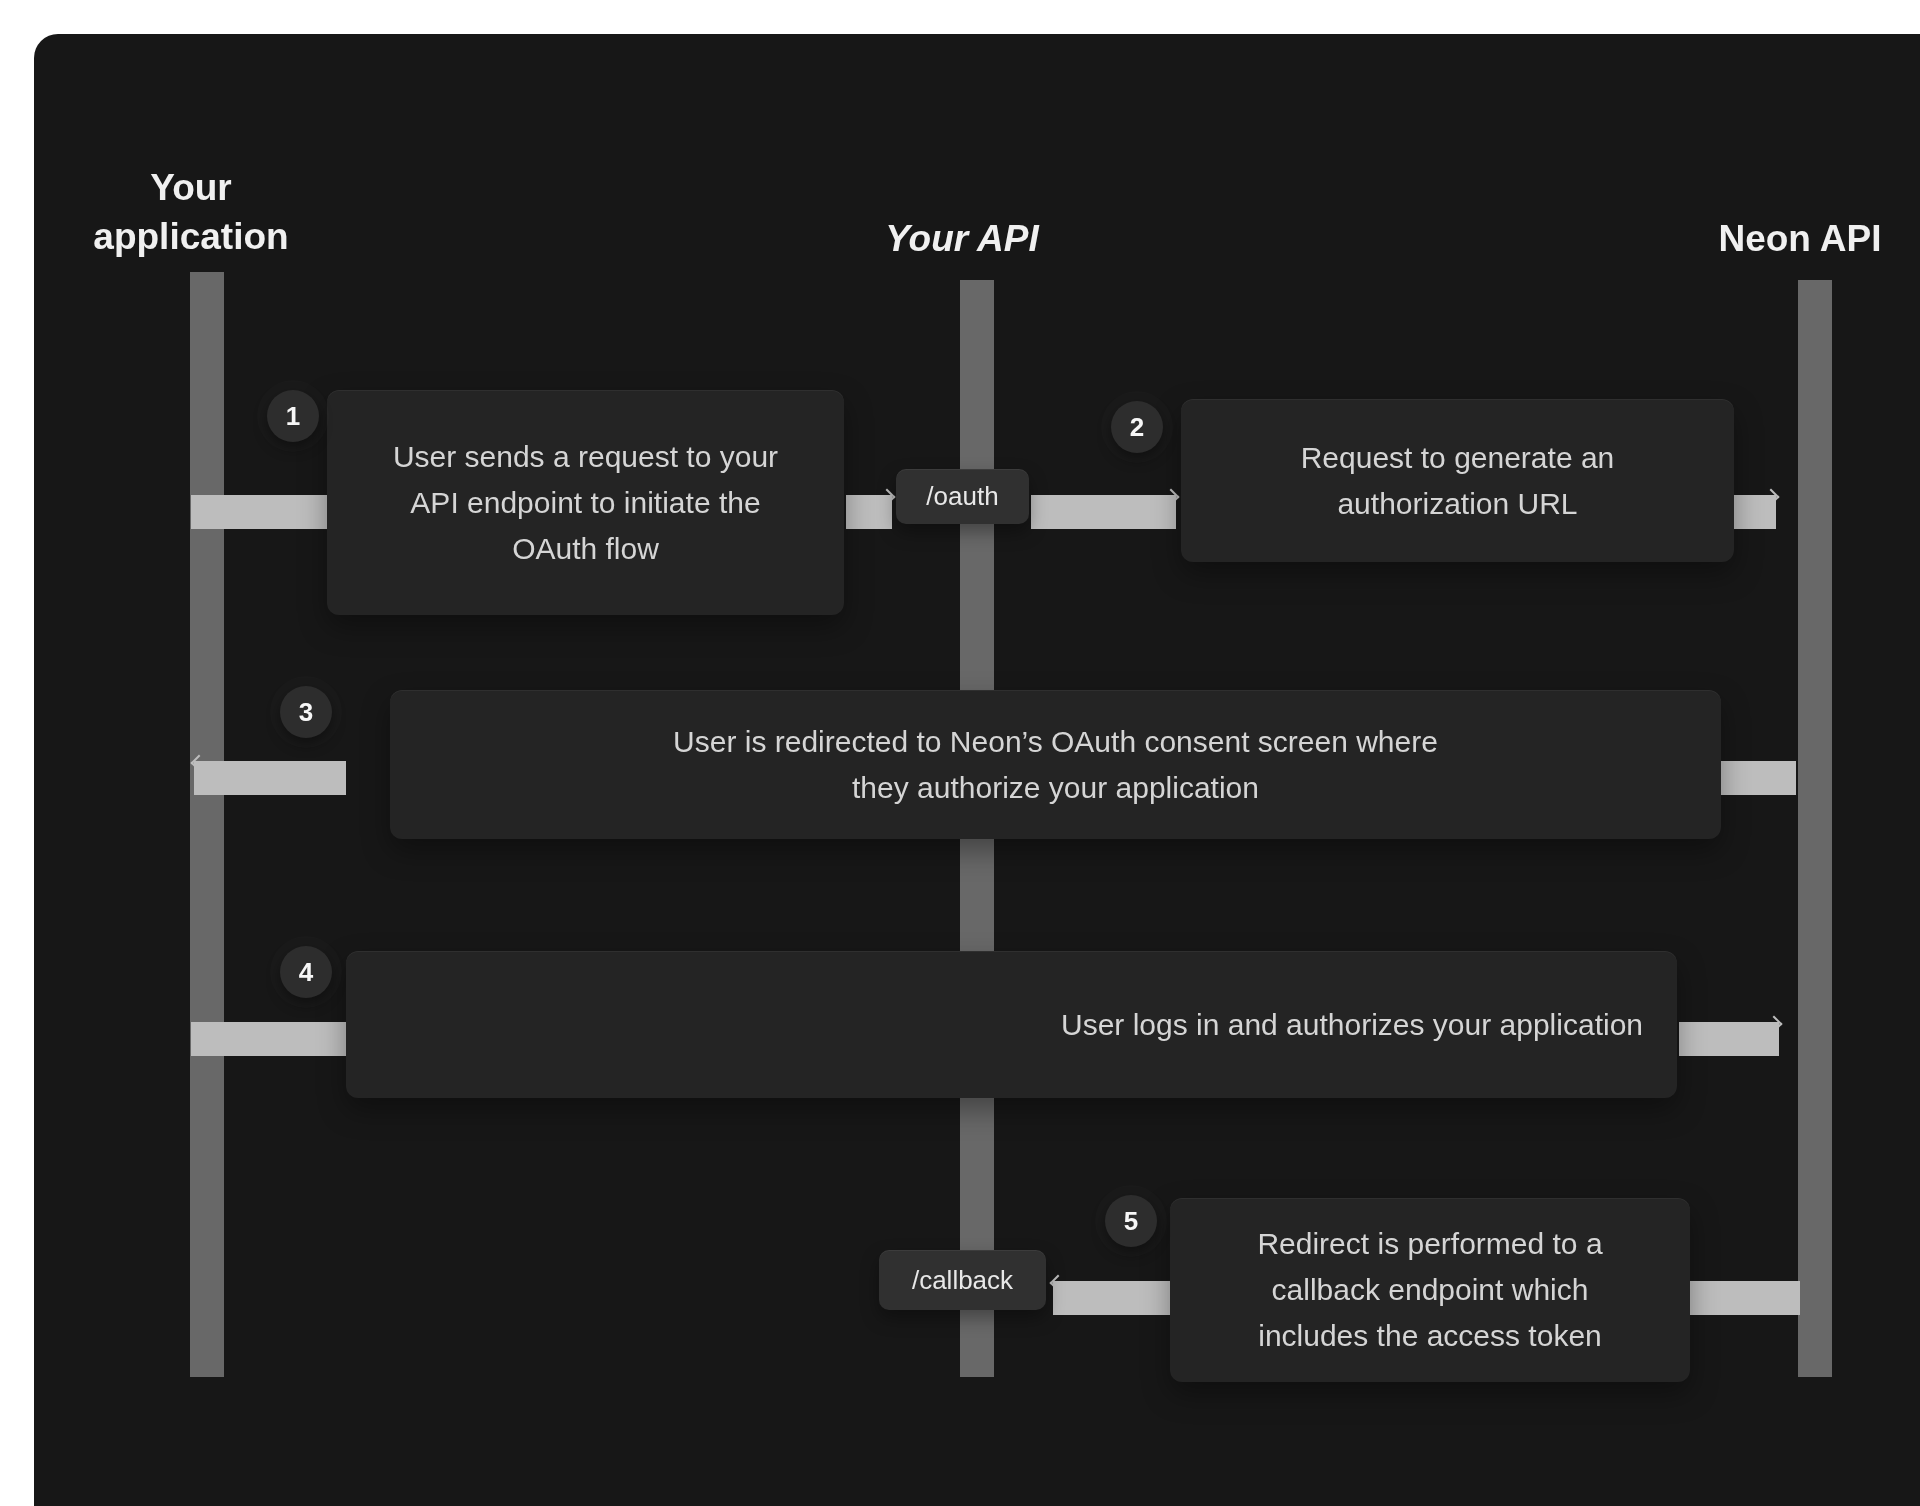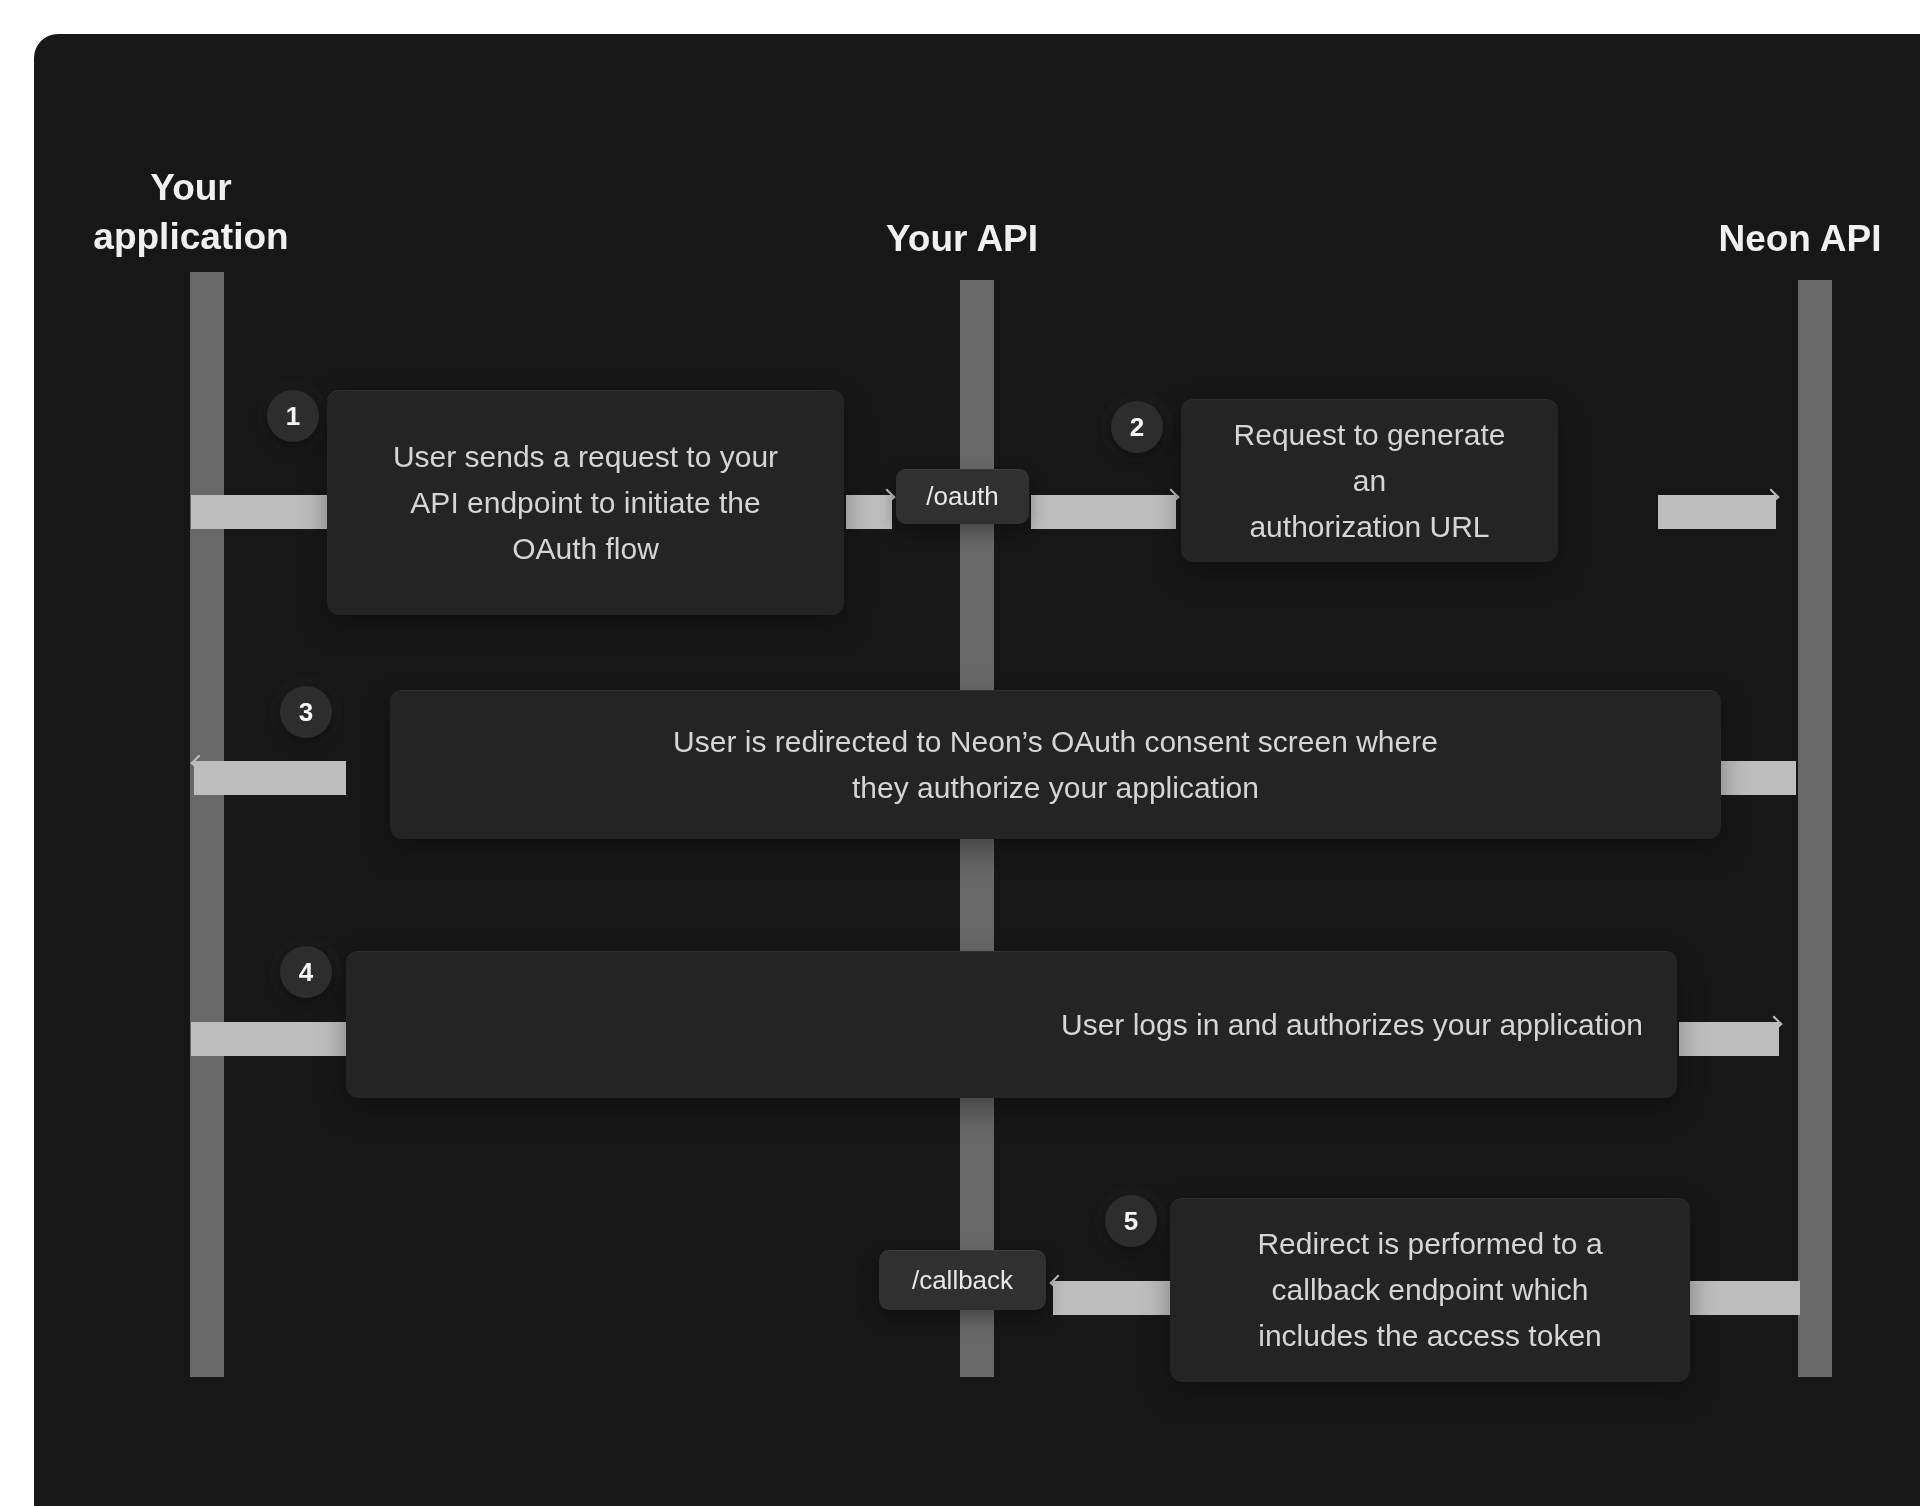--- a/index.html
+++ b/index.html
@@ -89,21 +89,21 @@
     box-shadow:0 0 0 10px rgba(255,255,255,0.015), 0 6px 14px rgba(0,0,0,0.45);
     z-index:4;
   }
 </style>
 </head>
 <body>
 
 <div class="canvas">
 
   <div class="lane-label" style="left:17px;top:112px;width:280px;">Your application</div>
-  <div class="lane-label" style="left:778px;top:163px;width:300px;">Your API</div>
+  <div class="lane-label" style="left:778px;top:163px;width:300px;font-style:italic;">Your API</div>
   <div class="lane-label" style="left:1616px;top:163px;width:300px;">Neon API</div>
 
   <div class="lifeline" style="left:156px;top:238px;height:1105px;"></div>
   <div class="lifeline" style="left:926px;top:246px;height:1097px;"></div>
   <div class="lifeline" style="left:1764px;top:246px;height:1097px;"></div>
 
   <div class="conn" style="left:157px;top:461px;width:136px;"></div>
   <div class="conn arrow-r" style="left:812px;top:461px;width:46px;"></div>
   <div class="conn arrow-r" style="left:997px;top:461px;width:145px;"></div>
   <div class="conn arrow-r" style="left:1624px;top:461px;width:118px;"></div>
@@ -120,21 +120,21 @@
   <div class="step-badge" style="left:233px;top:356px;">1</div>
   <div class="step-box" style="left:293px;top:356px;width:517px;height:225px;align-items:center;">
     <div class="box-text">User sends a request to your
 API endpoint to initiate the
 OAuth flow</div>
   </div>
 
   <div class="endpoint-chip" style="left:862px;top:435px;width:133px;height:55px;">/oauth</div>
 
   <div class="step-badge" style="left:1077px;top:367px;">2</div>
-  <div class="step-box" style="left:1147px;top:365px;width:377px;height:163px;">
+  <div class="step-box" style="left:1147px;top:365px;width:553px;height:163px;">
     <div class="box-text">Request to generate an
 authorization URL</div>
   </div>
 
   <div class="step-badge" style="left:246px;top:652px;">3</div>
   <div class="step-box" style="left:312px;top:656px;width:1331px;height:149px;margin-left:44px;">
     <div class="box-text">User is redirected to Neon’s OAuth consent screen where
 they authorize your application</div>
   </div>
 

